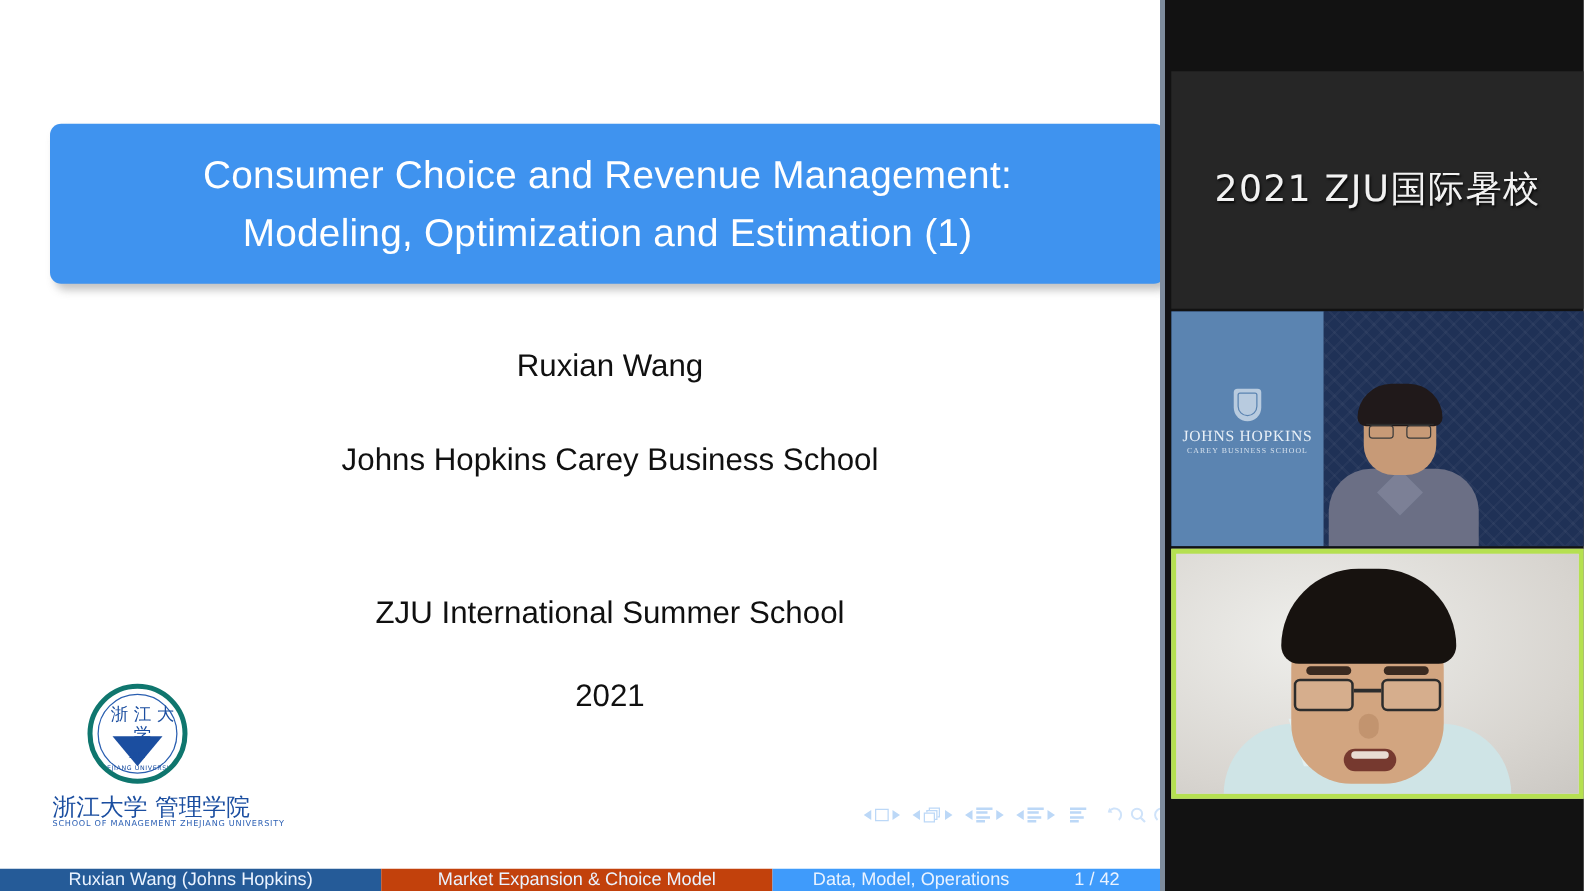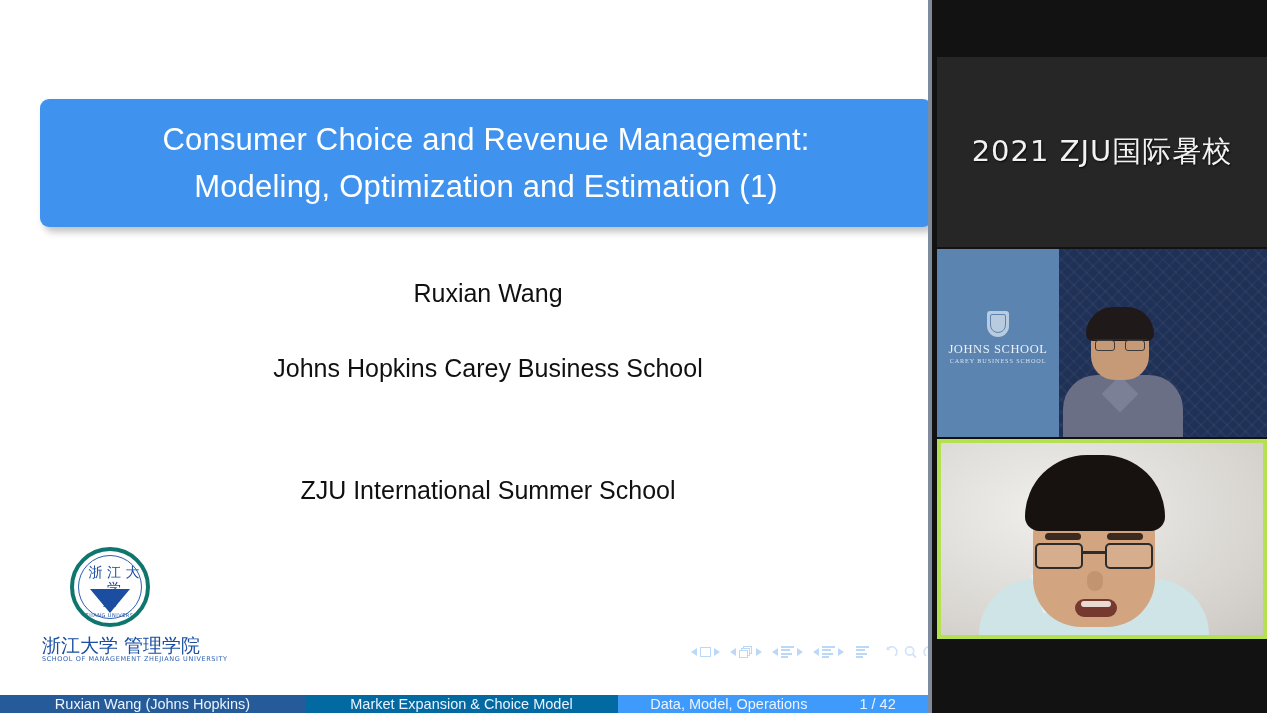--- a/index.html
+++ b/index.html
@@ -131,21 +131,21 @@
   .footer-bar {
     position: absolute; left: 0; bottom: 0; width: 928px; height: 18px;
     display: flex; align-items: stretch;
   }
   .fcell {
     display: flex; align-items: center; justify-content: center;
     color: #eaf3ff; font-size: 14.5px; white-space: nowrap;
   }
   .fcell .inner { display: flex; align-items: center; gap: 28px; }
   .fcell-a { width: 305px; background: #255b98; }
-  .fcell-b { width: 313px; background: #0369a1; }
+  .fcell-b { width: 313px; background: #c2410c; }
   .fcell-c { width: 310px; background: #3f9bfb; }
   .fcell-c .pagenum { margin-left: 24px; }
 
   
   .video-panel {
     position: absolute; left: 928px; top: 0; width: 339px; height: 713px;
     background: #121212;
   }
   .tile { position: absolute; left: 9px; width: 330px; overflow: hidden; }
 
@@ -293,20 +293,21 @@
 
       <div class="title-banner">
         <div class="title-line">Consumer Choice and Revenue Management:</div>
         <div class="title-line">Modeling, Optimization and Estimation (1)</div>
       </div>
 
       <div class="slide-body">
         <div class="body-line ln-author">Ruxian Wang</div>
         <div class="body-line ln-school">Johns Hopkins Carey Business School</div>
         <div class="body-line ln-event">ZJU International Summer School</div>
+        <div class="body-line ln-year">2021</div>
       </div>
 
       <div class="zju-logo">
         <div class="zju-seal">
           <div class="ring"></div>
           <div class="hz">浙 江 大 学</div>
           <div class="bird"></div>
           <div class="yr">1897</div>
           <div class="arcword">ZHEJIANG UNIVERSITY</div>
         </div>
@@ -395,21 +396,21 @@
   <div class="video-panel">
     <div class="panel-scroll"></div>
 
     <div class="tile tile-title">
       <div class="cjk">2021 ZJU国际暑校</div>
     </div>
 
     <div class="tile tile-speaker">
       <div class="jh-left">
         <div class="jh-shield"></div>
-        <div class="jh-name">JOHNS SCHOOL</div>
+        <div class="jh-name">JOHNS HOPKINS</div>
         <div class="jh-sub">CAREY BUSINESS SCHOOL</div>
       </div>
       <div class="jh-right"></div>
       <div class="person-a">
         <div class="body"></div>
         <div class="collar"></div>
         <div class="head"></div>
         <div class="hair"></div>
         <div class="glasses">
             <i></i>

